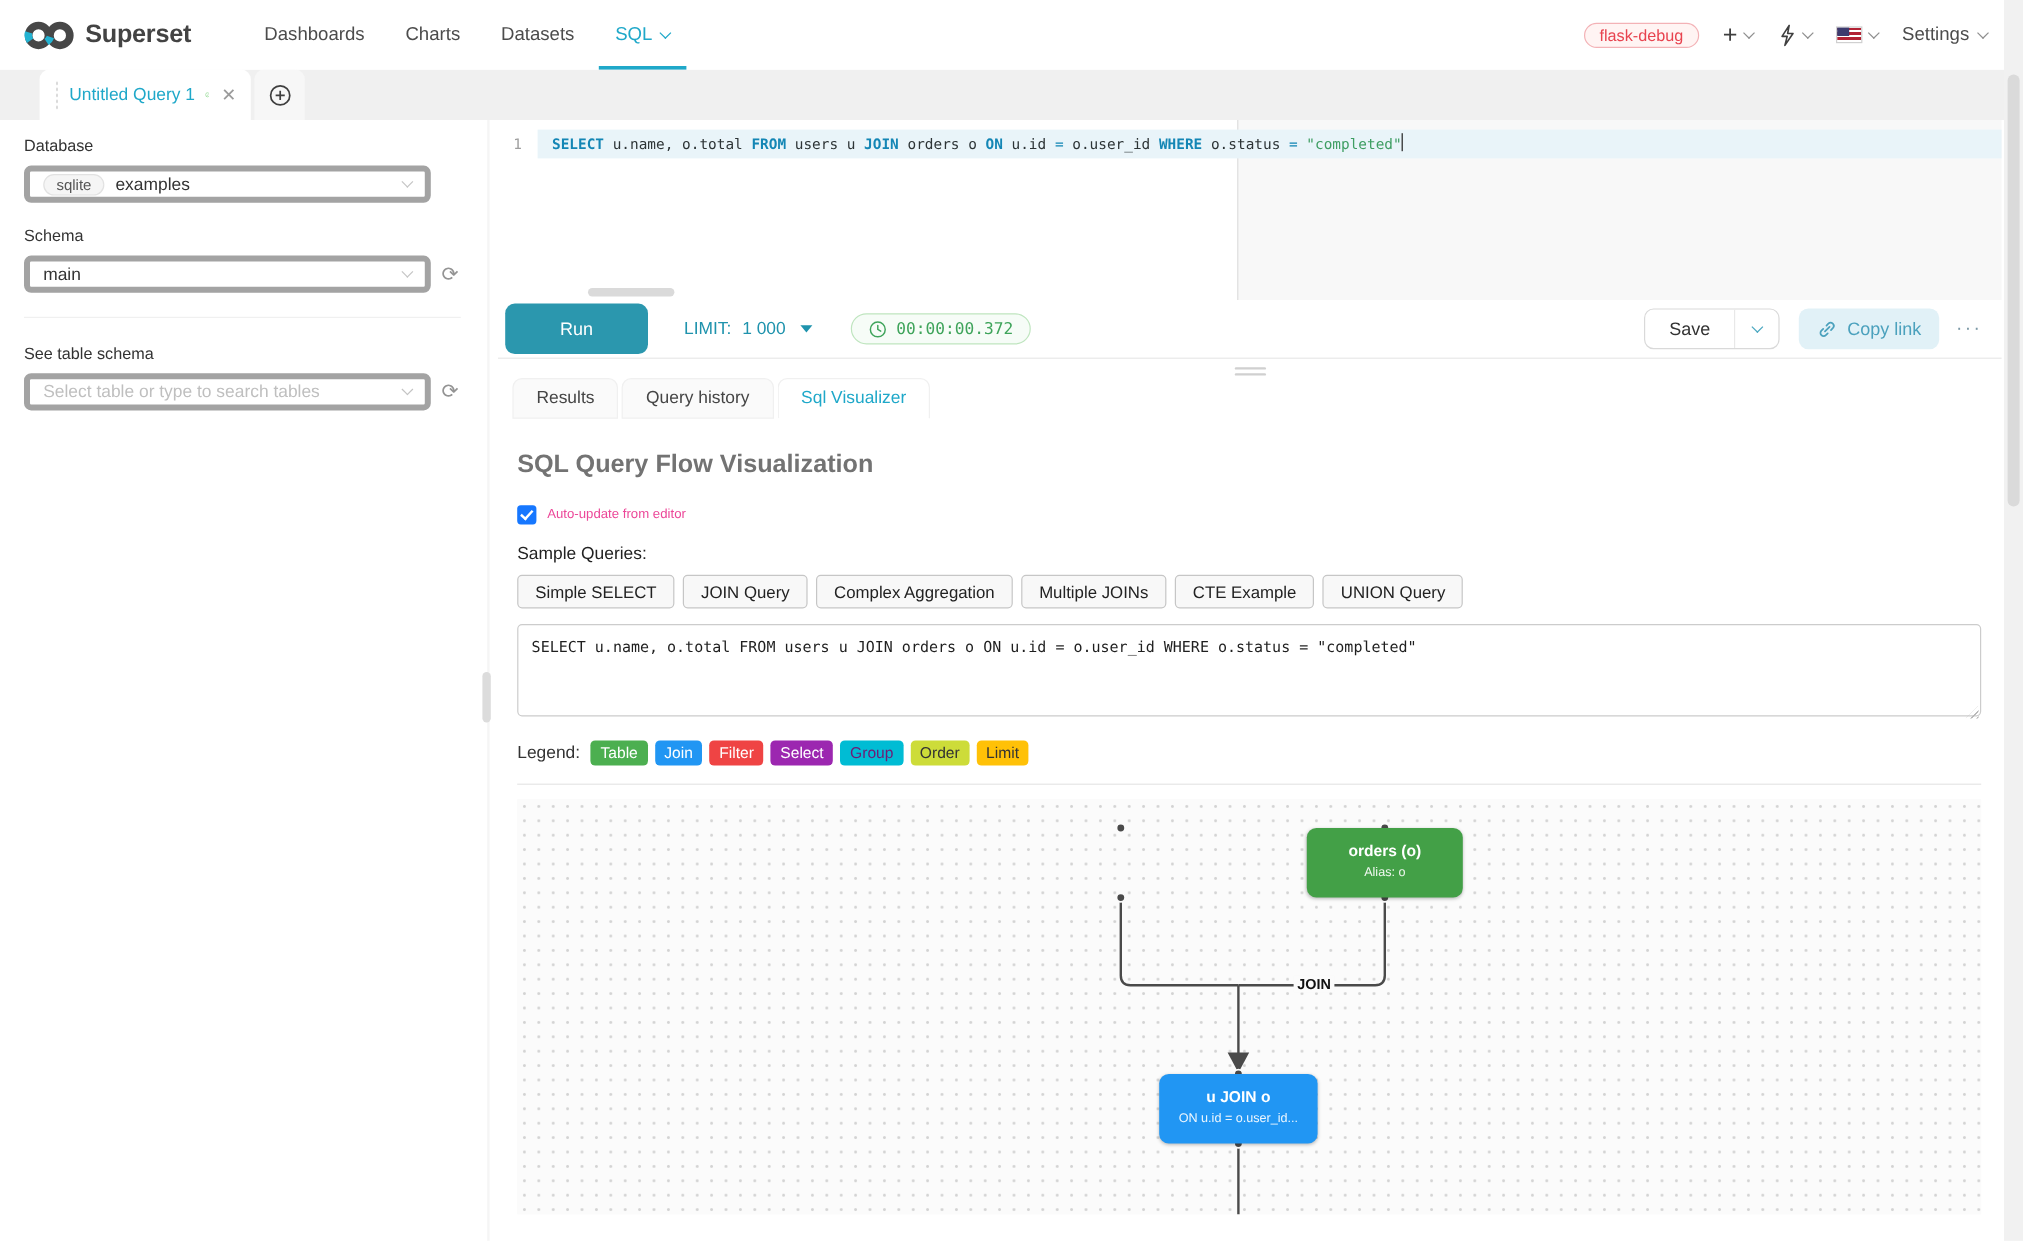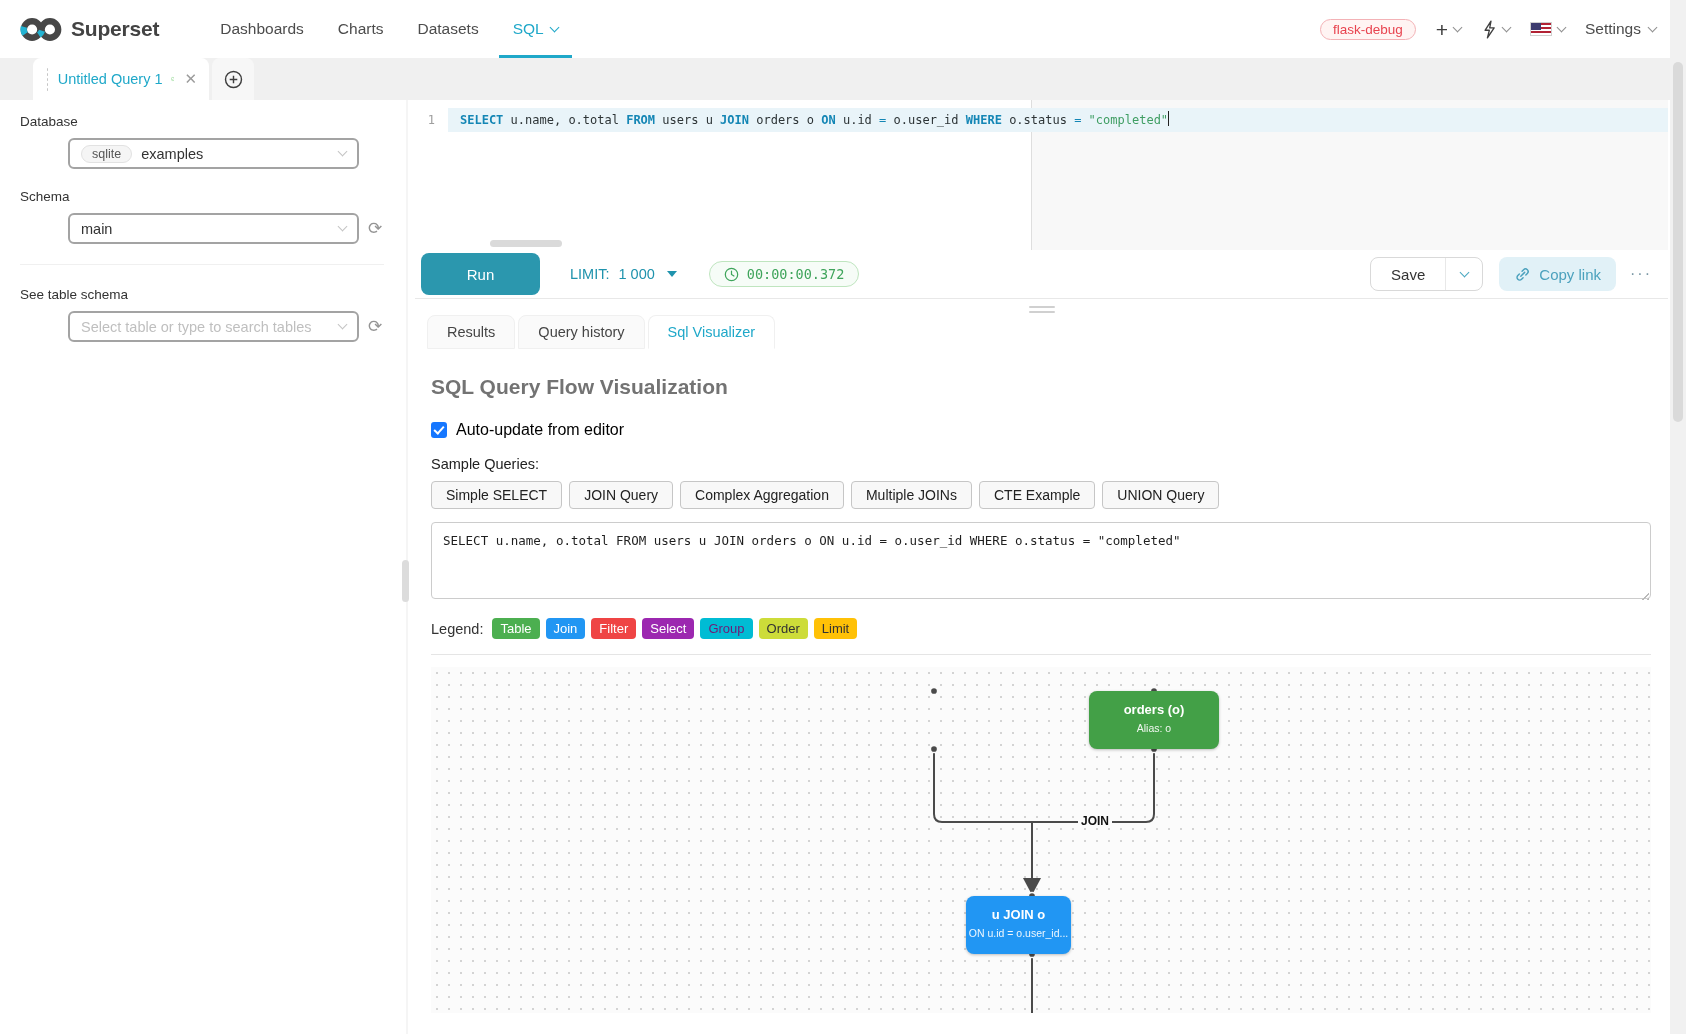--- a/index.html
+++ b/index.html
@@ -40,22 +40,22 @@
   .qtab-title { font-size:14.5px; color:#1fa8c9; white-space:nowrap; }
   .qtab-close { color:#9b9b9b; font-size:15px; margin-left:2px; cursor:pointer; }
   .addtab { position:absolute; left:212px; top:0; width:42px; height:42px; background:#f7f7f7;
     border-radius:8px 8px 0 0; display:flex; align-items:center; justify-content:center; cursor:pointer; }
 
   
   .sidebar { position:absolute; left:0; top:100px; width:408px; height:934px; background:#fff;
     padding:14px 24px 0 20px; }
   .fld-label { font-size:13.5px; color:#333; margin-bottom:9px; }
   .sel-row { display:flex; align-items:center; margin-bottom:20px; }
-  .sel { flex:1; height:31px; border:2px solid #a3a3a3; border-radius:6px; background:#fff;
-    display:flex; align-items:center; padding:0 11px; gap:9px; cursor:pointer;margin-left:48px; }
+  .sel { flex:1; height:31px; border:5px solid #a3a3a3; border-radius:6px; background:#fff;
+    display:flex; align-items:center; padding:0 11px; gap:9px; cursor:pointer; }
   .sel .chev-dd { margin-left:auto; color:#c4c4c4; }
   .engine-pill { font-size:12.5px; color:#555; background:#f5f5f5; border:1px solid #e2e2e2;
     border-radius:11px; padding:1px 10px; }
   .sel-value { font-size:14.5px; color:#333; }
   .sel-input { flex:1; border:none; outline:none; font-size:14.5px; background:transparent; color:#333; }
   .sel-input::placeholder { color:#bfbfbf; }
   .sync { width:18px; margin-left:7px; font-size:17px; color:#949494; text-align:center; cursor:pointer; }
   .side-divider { border:none; border-top:1px solid #f0f0f0; margin:4px 0 22px 0; }
   .pane-track { position:absolute; left:406px; top:100px; bottom:0; width:2px; background:#f5f5f5; }
   .pane-thumb { position:absolute; left:402px; top:560px; width:7px; height:42px;
@@ -110,21 +110,21 @@
   .rtabs { display:flex; gap:3px; margin:16px 0 0 12px; align-items:flex-end; }
   .rtab { padding:8px 19px; font-size:14.5px; color:#454545; background:#fafafa;
     border:1px solid #f0f0f0; border-radius:8px 8px 0 0; cursor:pointer; }
   .rtab.active { background:#fff; color:#1fa8c9; border-bottom-color:#fff; }
   .south-content { padding:26px 17px 0 16px; }
   .viz-title { font-size:21px; font-weight:700; color:#737373; margin-bottom:22px; }
   .auto-row { display:flex; align-items:center; gap:9px; margin-bottom:17px; }
   .checkbox { width:16px; height:16px; background:#1677ff; border-radius:3px; position:relative; cursor:pointer; }
   .checkbox::after { content:""; position:absolute; left:5px; top:2px; width:4px; height:8px;
     border-right:2px solid #fff; border-bottom:2px solid #fff; transform:rotate(42deg); }
-  .auto-label { font-size:16px; color:#000000;text-align:center; }
+  .auto-label { font-size:11px; color:#ec4899;text-align:center; }
   .samples-label { font-size:14.5px; color:#222; margin-bottom:9px; }
   .sample-btns { display:flex; gap:7px; }
   .sample-btn { padding:5px 14px; font-size:14px; font-family:inherit; color:#222; background:#f8f8f8;
     border:1px solid #c6c6c6; border-radius:4px; cursor:pointer; }
   .sql-box-wrap { position:relative; margin-top:13px; }
   .sql-box { width:100%; height:77px; border:1px solid #ccc; border-radius:4px; resize:none;
     padding:9px 11px; font-size:12.5px; color:#1f1f1f; line-height:1.5; outline:none; }
   .sql-box-wrap::after { content:""; position:absolute; right:2px; bottom:3px; width:11px; height:11px;
     background:repeating-linear-gradient(135deg, transparent 0 2.5px, #b9b9b9 2.5px 3.8px);
     clip-path:polygon(100% 0, 100% 100%, 0 100%); }
@@ -136,21 +136,21 @@
   
   .canvas { position:relative; margin-top:12px; width:1220px; height:346px; background:#fbfbfb;
     background-image:radial-gradient(circle, #d3d3d3 1px, transparent 1.3px); background-size:12px 12px; }
   .edges { position:absolute; left:0; top:0; width:100%; height:100%; }
   .node { position:absolute; width:130px; height:58px; border-radius:8px; text-align:center;
     color:#fff; box-shadow:0 1px 3px rgba(0,0,0,.25); cursor:pointer; z-index:2; }
   .node-title { font-size:13px; font-weight:700; margin-top:11px; }
   .node-sub { font-size:10.5px; margin-top:5px; opacity:.92; }
   .node-users { left:438px; top:24px; }
   .node-orders { left:658px; top:24px; }
-  .node-join { left:535px; top:229px; width:105px; }
+  .node-join { left:535px; top:229px; width:132px; }
   .edge-label { position:absolute; left:647px; top:147px; background:#fbfbfb; padding:0 3px;
     font-size:12px; font-weight:600; color:#111; z-index:3; }
 
   
   .page-scroll { position:absolute; right:0; top:0; width:16px; height:1034px; background:#f1f1f1; z-index:40; }
   .page-thumb { position:absolute; right:3px; top:62px; width:10px; height:360px; background:#dadada;
     border-radius:5px; cursor:pointer; }
 </style>
 </head>
 <body>

